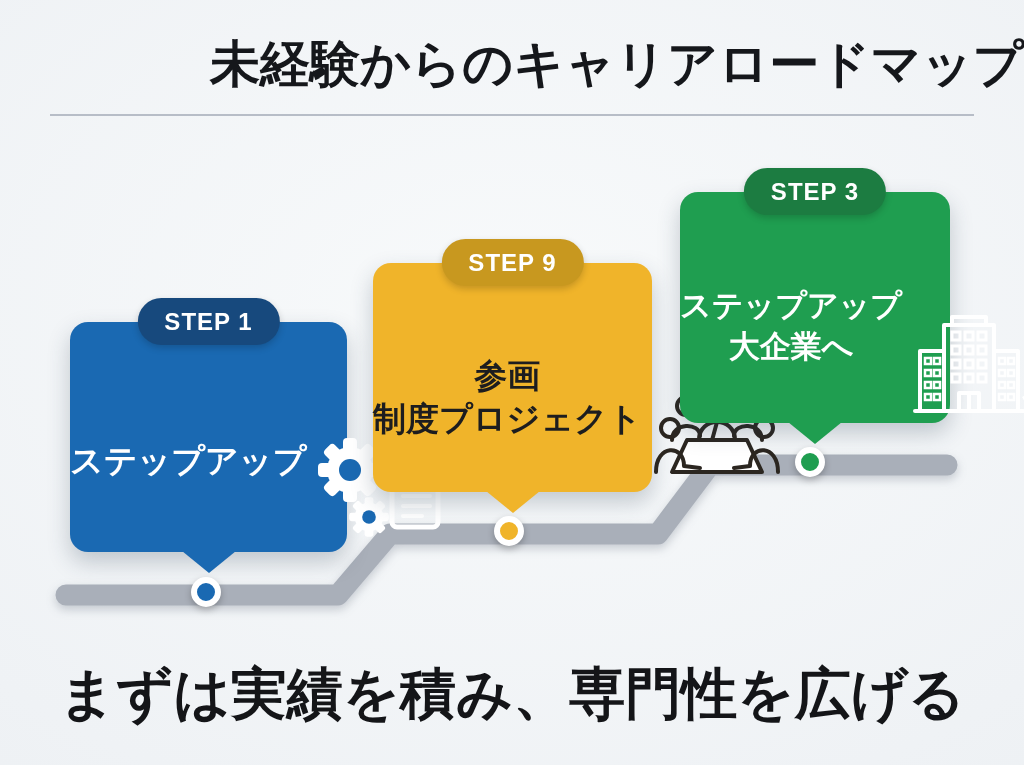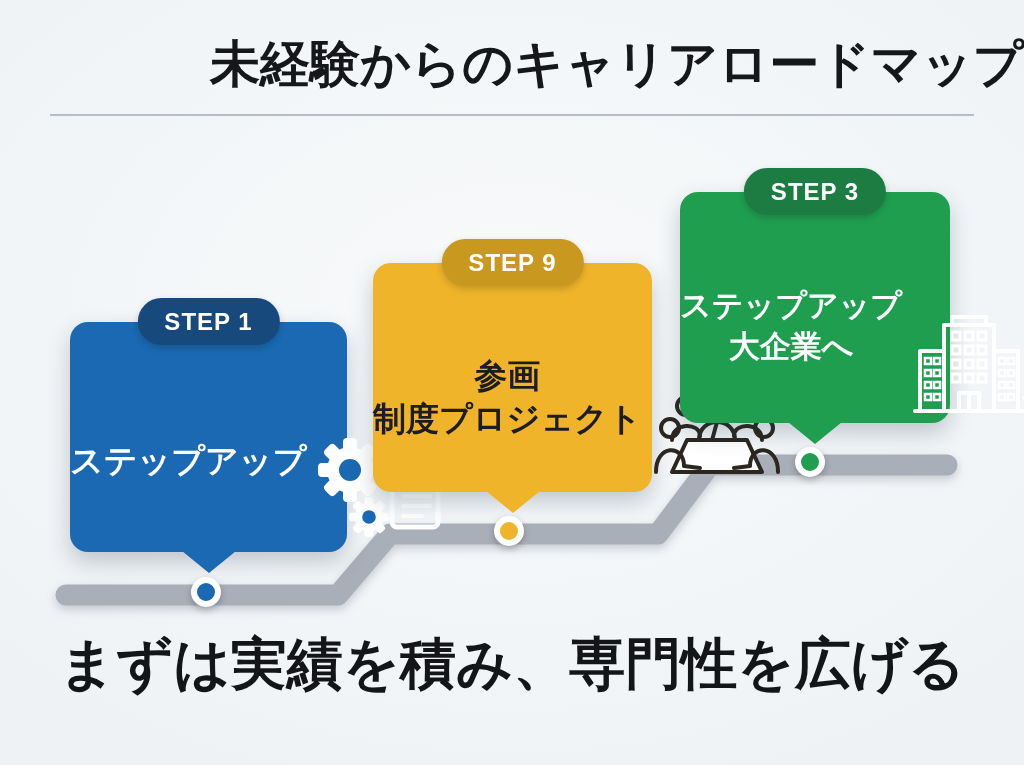--- a/index.html
+++ b/index.html
@@ -112,21 +112,21 @@
   .card-2 .card-title { font-size: 33px; }
   .card-2 .icon-wrap  { margin-bottom: 6px; }
   .card-3 { left: 680px; top: 192px; width: 270px; height: 231px; padding-top: 38px; }
   .card-3 .card-title { font-size: 31px; }
   .card-3 .icon-wrap  { margin-bottom: 8px; }
 
   .hole { fill: var(--box); }
 
   .footer-caption {
     position: absolute;
-    top: 632px; left: 0;
+    top: 662px; left: 0;
     width: 100%;
     text-align: center;
     font-size: 56px;
     font-weight: 700;
     color: #141518;
     line-height: 1.15;
   }
 </style>
 </head>
 <body>

